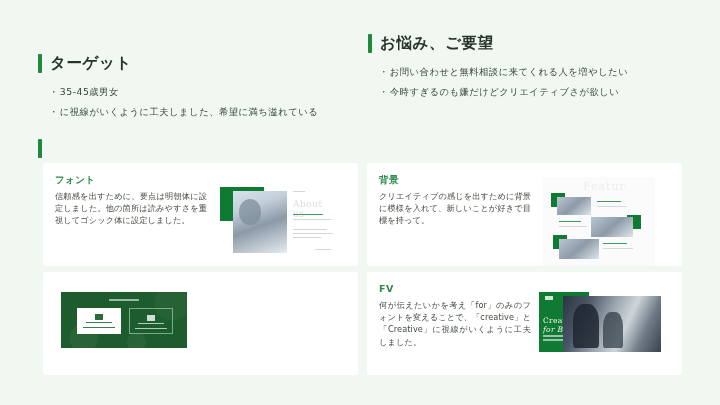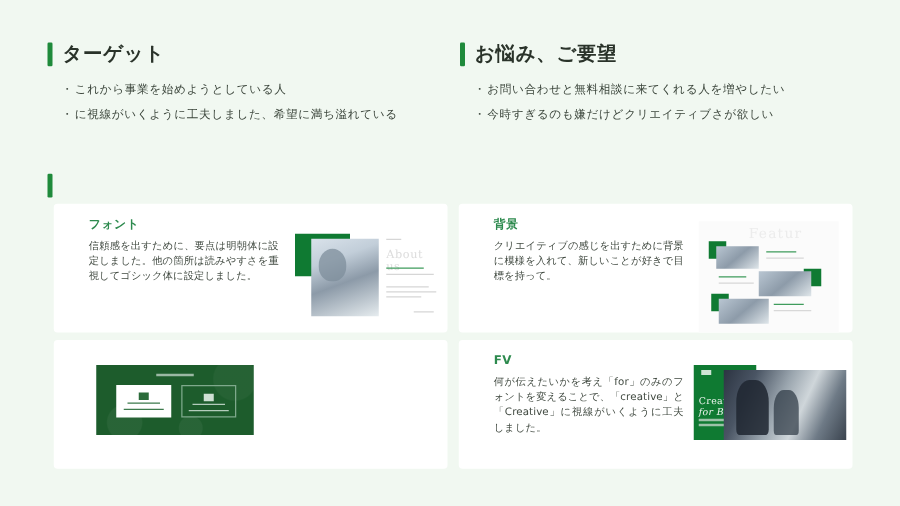--- a/index.html
+++ b/index.html
@@ -45,21 +45,21 @@
   }
 
   
   .top {
     position: absolute;
     left: 38px;
     top: 34px;
     width: 648px;
     display: flex;
   }
-  .col-left  { width: 330px; }
+  .col-left  { width: 330px; margin-top: 20px; }
   .col-right { width: 318px; }
 
   .bullets {
     margin: 13px 0 0 11px;
     padding: 0;
     list-style: none;
   }
   .bullets li {
     font-size: 9.3px;
     line-height: 1.35;
@@ -91,21 +91,21 @@
     grid-template-columns: 1fr 1fr;
     grid-template-rows: 103px 103px;
     column-gap: 9px;
     row-gap: 6px;
   }
   .card {
     background: #ffffff;
     border-radius: 3px;
     display: flex;
     box-sizing: border-box;
-    padding: 12px 0 0 28px;
+    padding: 12px 0 0 12px;
     overflow: hidden;
   }
   .card-text {
     width: 152px;
     flex: none;
   }
   .card-title {
     font-size: 9.5px;
     font-weight: 700;
     color: #2d8a4e;
@@ -295,21 +295,21 @@
 <div class="slide">
 
   <div class="top">
 
     <div class="col-left">
       <div class="sec-head">
         <span class="sec-bar"></span>
         <span class="sec-title">ターゲット</span>
       </div>
       <ul class="bullets">
-        <li>これから事業を始めようとしている人</li>
+        <li>35-45歳男女</li>
         <li>に視線がいくように工夫しました、希望に満ち溢れている</li>
       </ul>
     </div>
 
     <div class="col-right">
       <div class="sec-head">
         <span class="sec-bar"></span>
         <span class="sec-title">お悩み、ご要望</span>
       </div>
       <ul class="bullets">

